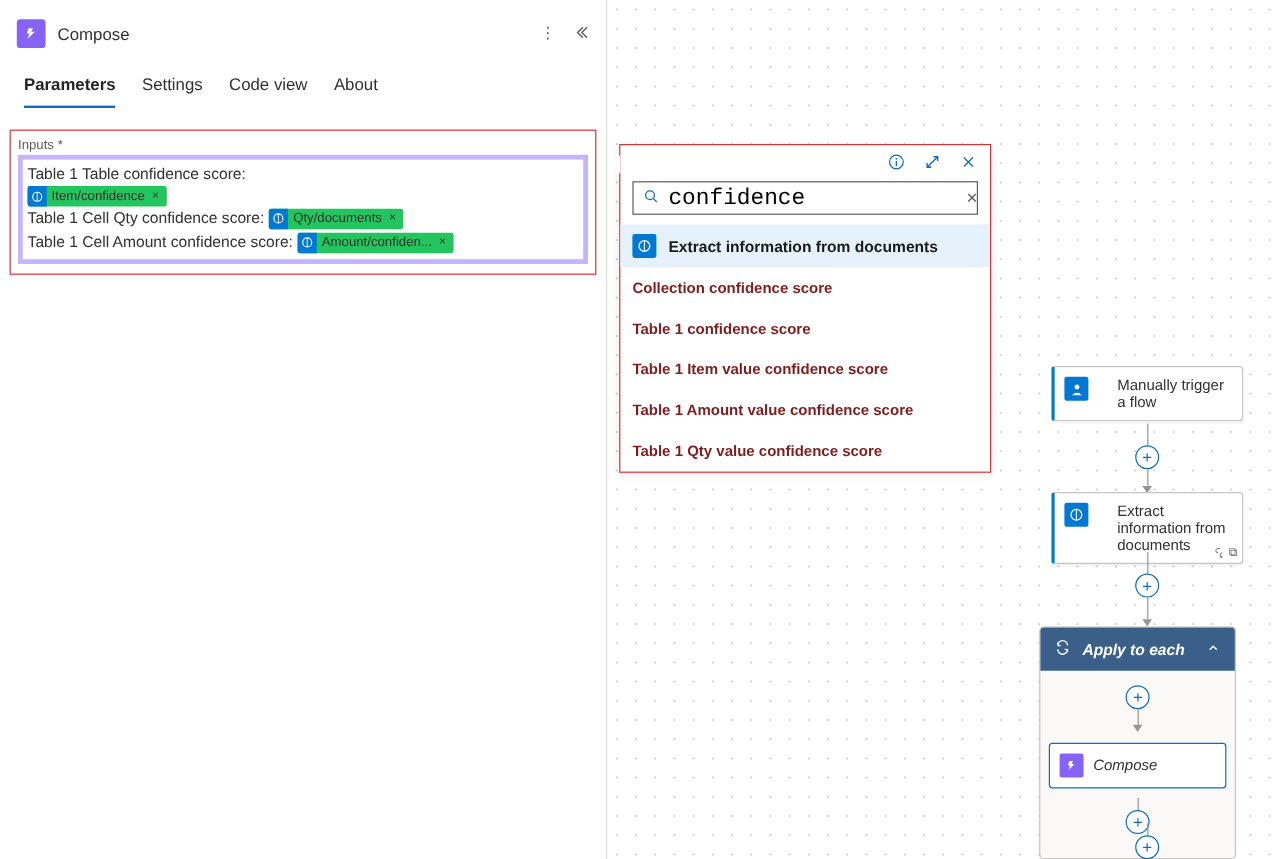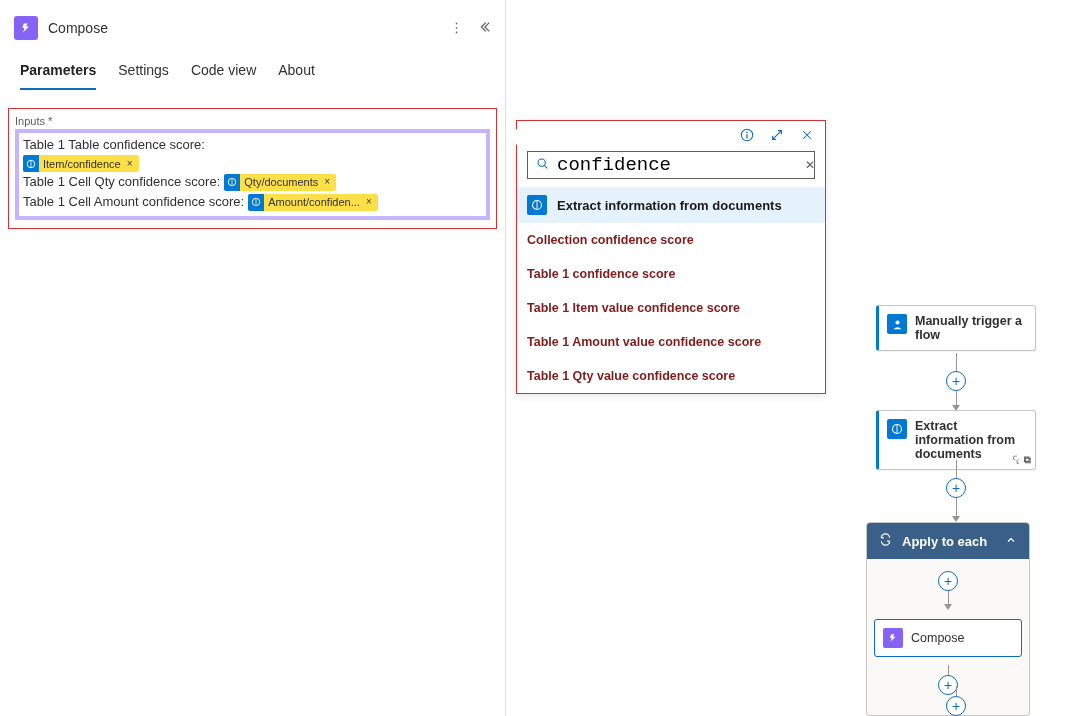--- a/index.html
+++ b/index.html
@@ -95,21 +95,21 @@
     align-items: center;
     flex-wrap: wrap;
     gap: 4px;
     font-size: 13px;
     line-height: 20px;
     color: #323130;
   }
   .token {
     display: inline-flex;
     align-items: center;
-    background: #fde047;
+    background: #22c55e;
     font-size: 11px;
     padding: 0 4px 0 0;
     border-radius: 2px;
     gap: 4px;
     height: 17px;
   }
   .token-icon {
     width: 16px; height: 17px;
     background: #0078d4;
     color: #fff;
@@ -217,24 +217,23 @@
   .flownode {
     position: absolute;
     width: 160px;
     background: #fff;
     border: 1px solid #c8c6c4;
     border-left: 3px solid #0078d4;
     border-radius: 3px;
     display: flex;
     align-items: flex-start;
     padding: 8px 8px;
-    gap: 8px;
+    gap: 24px;
     font-size: 12.5px;
     box-shadow: 0 1px 2px rgba(0,0,0,0.06);
-    font-weight: bold;
   }
   .flownode .nicon {
     width: 20px; height: 20px;
     border-radius: 2px;
     display: flex; align-items: center; justify-content: center;
     color: #fff; font-size: 11px;
     flex-shrink: 0;
   }
   .plusbtn {
     position: absolute;
@@ -260,20 +259,21 @@
     border-top: 6px solid #979593;
   }
 
   .applyeach {
     position: absolute;
     width: 164px;
     border: 1px solid #c8c6c4;
     border-radius: 4px;
     background: #faf9f8;
     box-shadow: 0 1px 2px rgba(0,0,0,0.06);
+    font-style: italic;
   }
   .applyeach-head {
     background: #3a6089;
     color: #fff;
     padding: 10px 12px;
     font-size: 13px;
     font-weight: 600;
     display: flex;
     align-items: center;
     gap: 10px;

